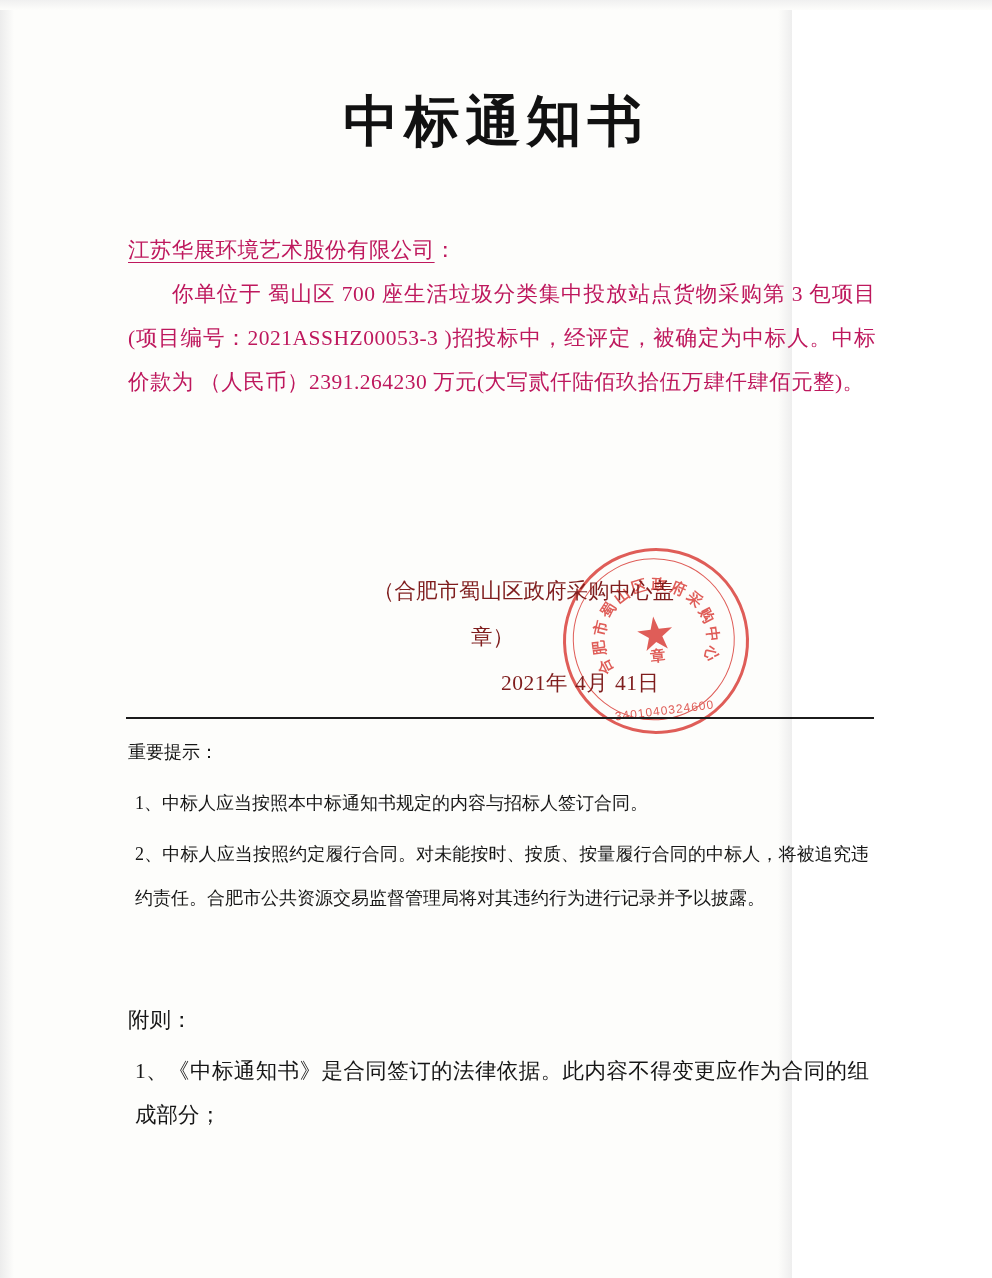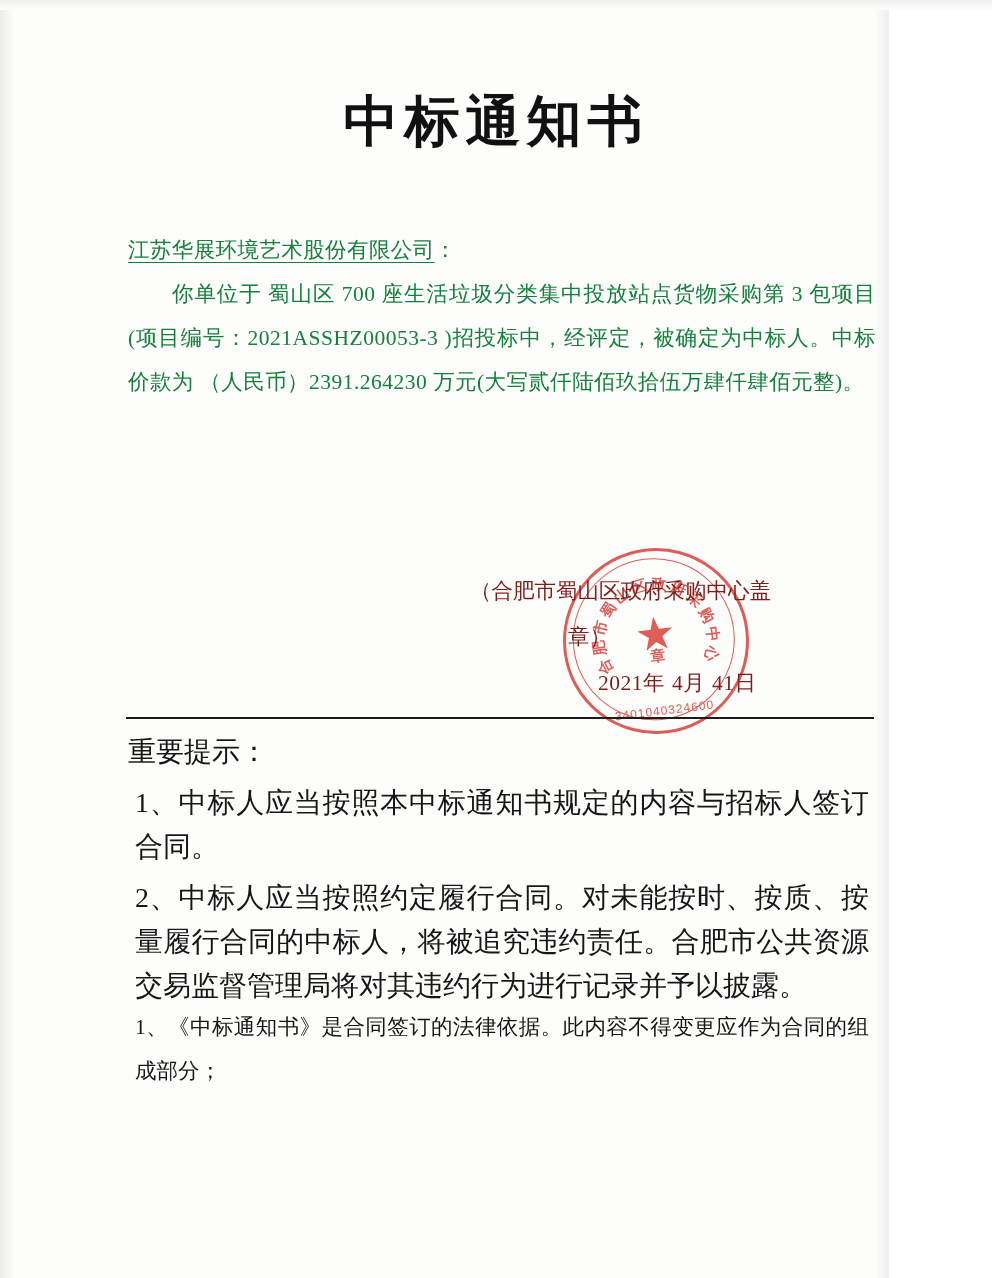--- a/index.html
+++ b/index.html
@@ -12,21 +12,21 @@
     height: 1278px;
     position: relative;
     font-family: "Liberation Serif", "DejaVu Serif", serif;
     color: #1a1a1a;
     overflow: hidden;
   }
 
   .page {
     position: absolute;
     left: 0; top: 0;
-    width: 889px;
+    width: 792px;
     height: 1278px;
     background: #fdfdfb;
   }
 
   
   .scan-edge-left {
     position: absolute; left: 0; top: 0; width: 14px; height: 1278px;
     background: linear-gradient(to right, #ececec, #fdfdfb);
   }
   .scan-edge-right {
@@ -51,21 +51,21 @@
     color: #111;
   }
 
   .body-block {
     position: absolute;
     left: 128px;
     top: 228px;
     width: 748px;
     font-size: 21.5px;
     line-height: 44px;
-    color: #15803d;
+    color: #be185d;
     letter-spacing: 0.4px;
   }
 
   .para {
     margin: 0;
     text-align: justify;
     text-justify: inter-character;
   }
 
   .para.indent {
@@ -177,21 +177,21 @@
     width: 748px;
     height: 0;
     border-top: 2px solid #1b1b1b;
   }
 
   .notes-block {
     position: absolute;
     left: 128px;
     top: 730px;
     width: 748px;
-    font-size: 28px;
+    font-size: 18px;
     line-height: 44px;
     color: #161616;
   }
 
   .appendix-block {
     position: absolute;
     left: 128px;
     top: 998px;
     width: 748px;
     font-size: 21.5px;
@@ -266,16 +266,17 @@
 
   <div class="divider"></div>
 
   <div class="notes-block">
     <p class="label-line">重要提示：</p>
     <p class="note-line">1、中标人应当按照本中标通知书规定的内容与招标人签订合同。</p>
     <p class="note-line">2、中标人应当按照约定履行合同。对未能按时、按质、按量履行合同的中标人，将被追究违约责任。合肥市公共资源交易监督管理局将对其违约行为进行记录并予以披露。</p>
   </div>
 
   <div class="appendix-block">
+    <p class="label-line">附则：</p>
     <p class="note-line">1、《中标通知书》是合同签订的法律依据。此内容不得变更应作为合同的组成部分；</p>
   </div>
 
 </div>
 
 </body></html>

